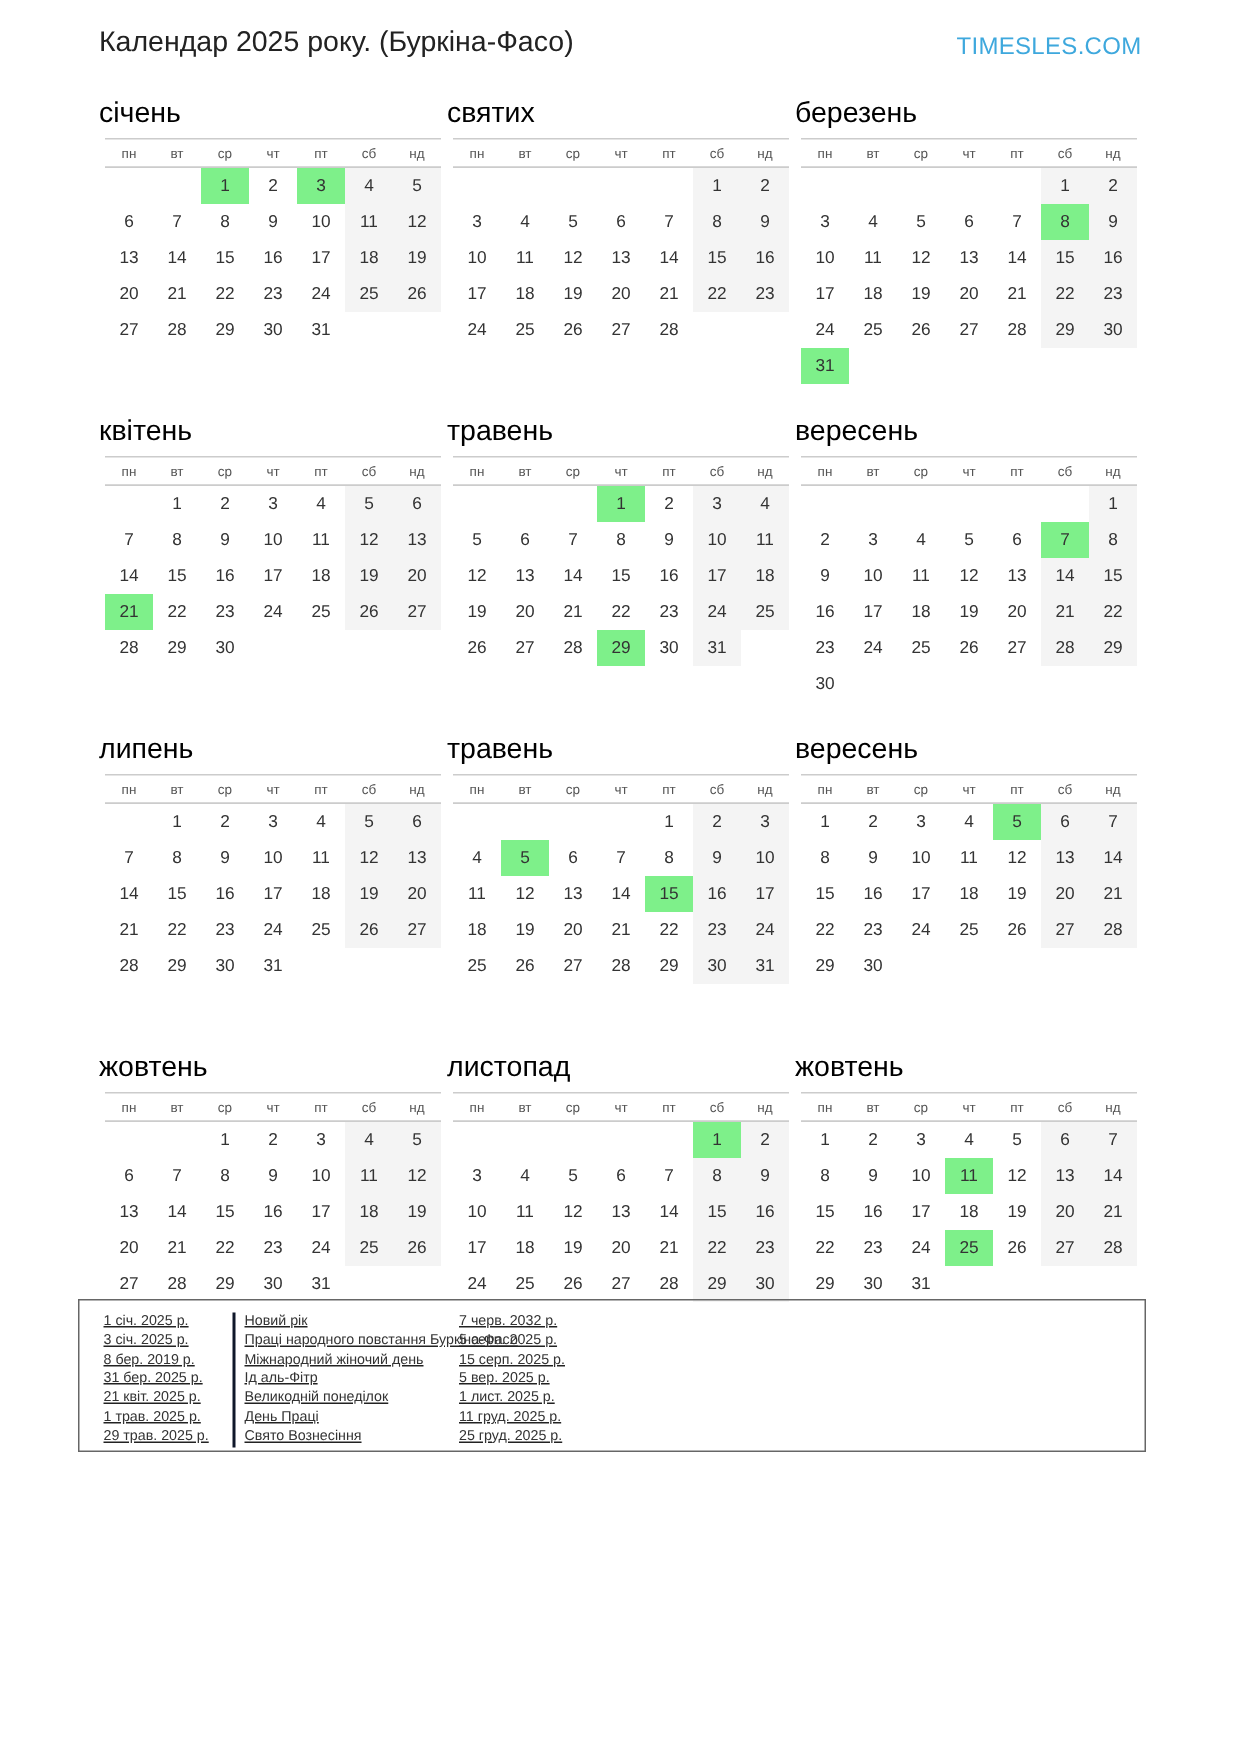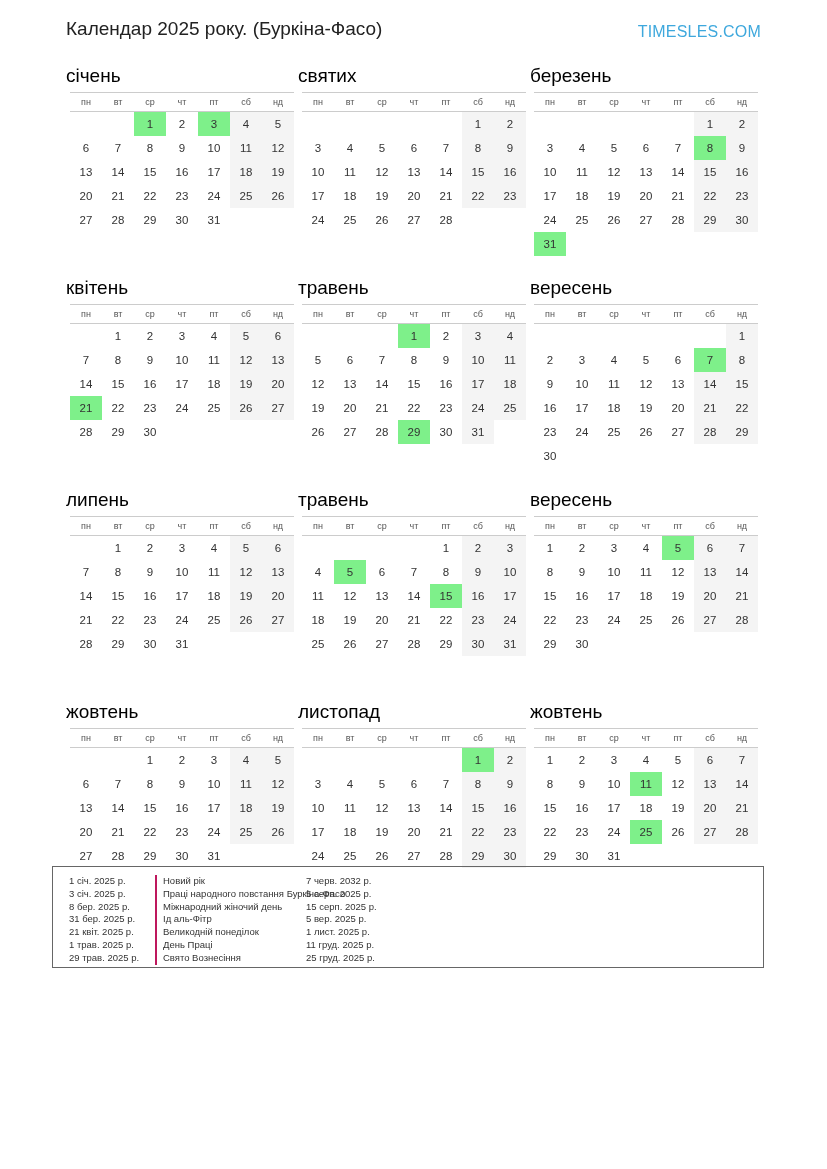--- a/index.html
+++ b/index.html
@@ -115,28 +115,29 @@
     box-sizing: border-box;
     padding: 8px 10px 6px 16px;
   }
   .legend-cols {
     display: flex;
     gap: 0px;
   }
   .legend-col {
     display: flex;
     width: 237px;
+    text-decoration: underline;
   }
   .legend-dates {
     width: 86px;
     flex: none;
   }
   .legend-names {
     flex: 1;
-    border-left: 2px solid #be185d;
+    border-left: 2px solid #0f172a;
     padding-left: 6px;
   }
   .legend-row {
     font-size: 9.5px;
     line-height: 12.8px;
     color: #333333;
     white-space: nowrap;
     font-family: "Liberation Sans", sans-serif;
   }
 </style>
@@ -926,21 +927,21 @@
         </table>
       </div>
     </div>
 
   <div class="legend">
     <div class="legend-cols">
         <div class="legend-col">
           <div class="legend-dates">
             <div class="legend-row">1 січ. 2025 р.</div>
             <div class="legend-row">3 січ. 2025 р.</div>
-            <div class="legend-row">8 бер. 2025 р.</div>
+            <div class="legend-row">8 бер. 2019 р.</div>
             <div class="legend-row">31 бер. 2025 р.</div>
             <div class="legend-row">21 квіт. 2025 р.</div>
             <div class="legend-row">1 трав. 2025 р.</div>
             <div class="legend-row">29 трав. 2025 р.</div>
           </div>
           <div class="legend-names">
             <div class="legend-row">Новий рік</div>
             <div class="legend-row">Праці народного повстання Буркіна-Фасо</div>
             <div class="legend-row">Міжнародний жіночий день</div>
             <div class="legend-row">Ід аль-Фітр</div>

